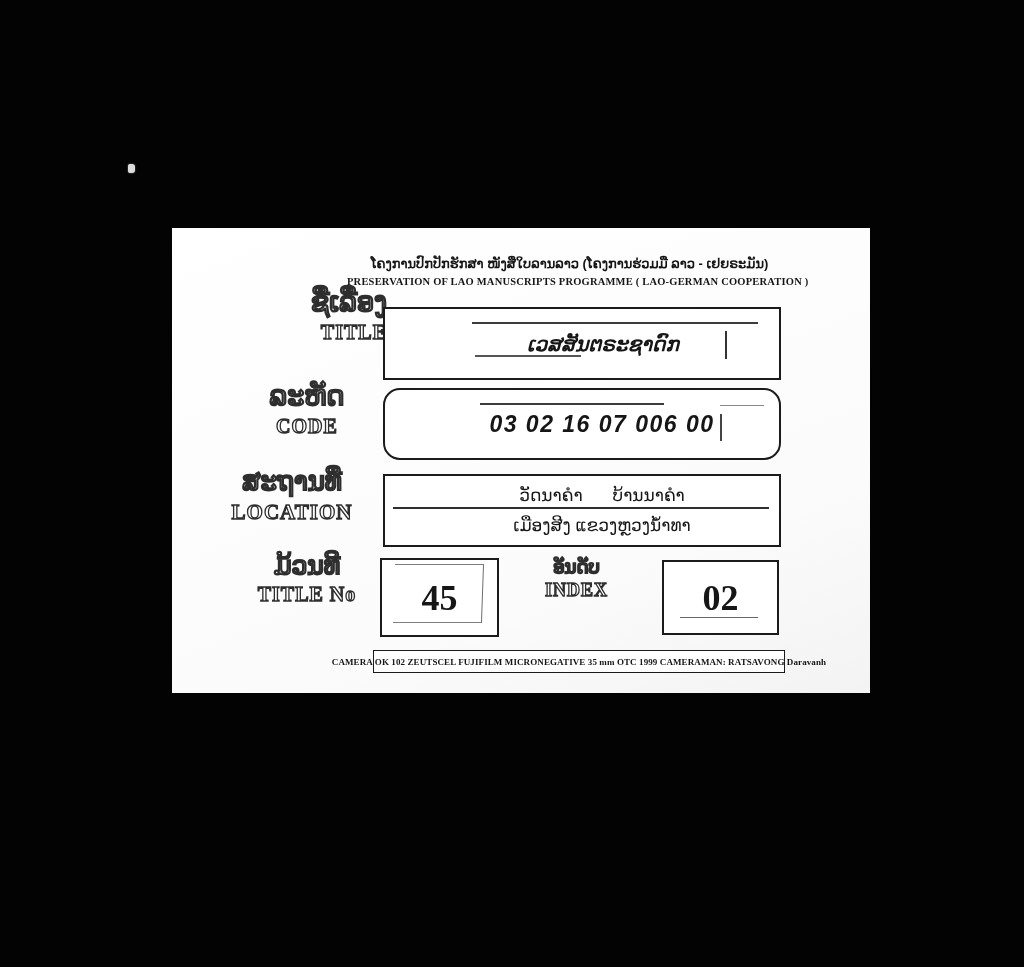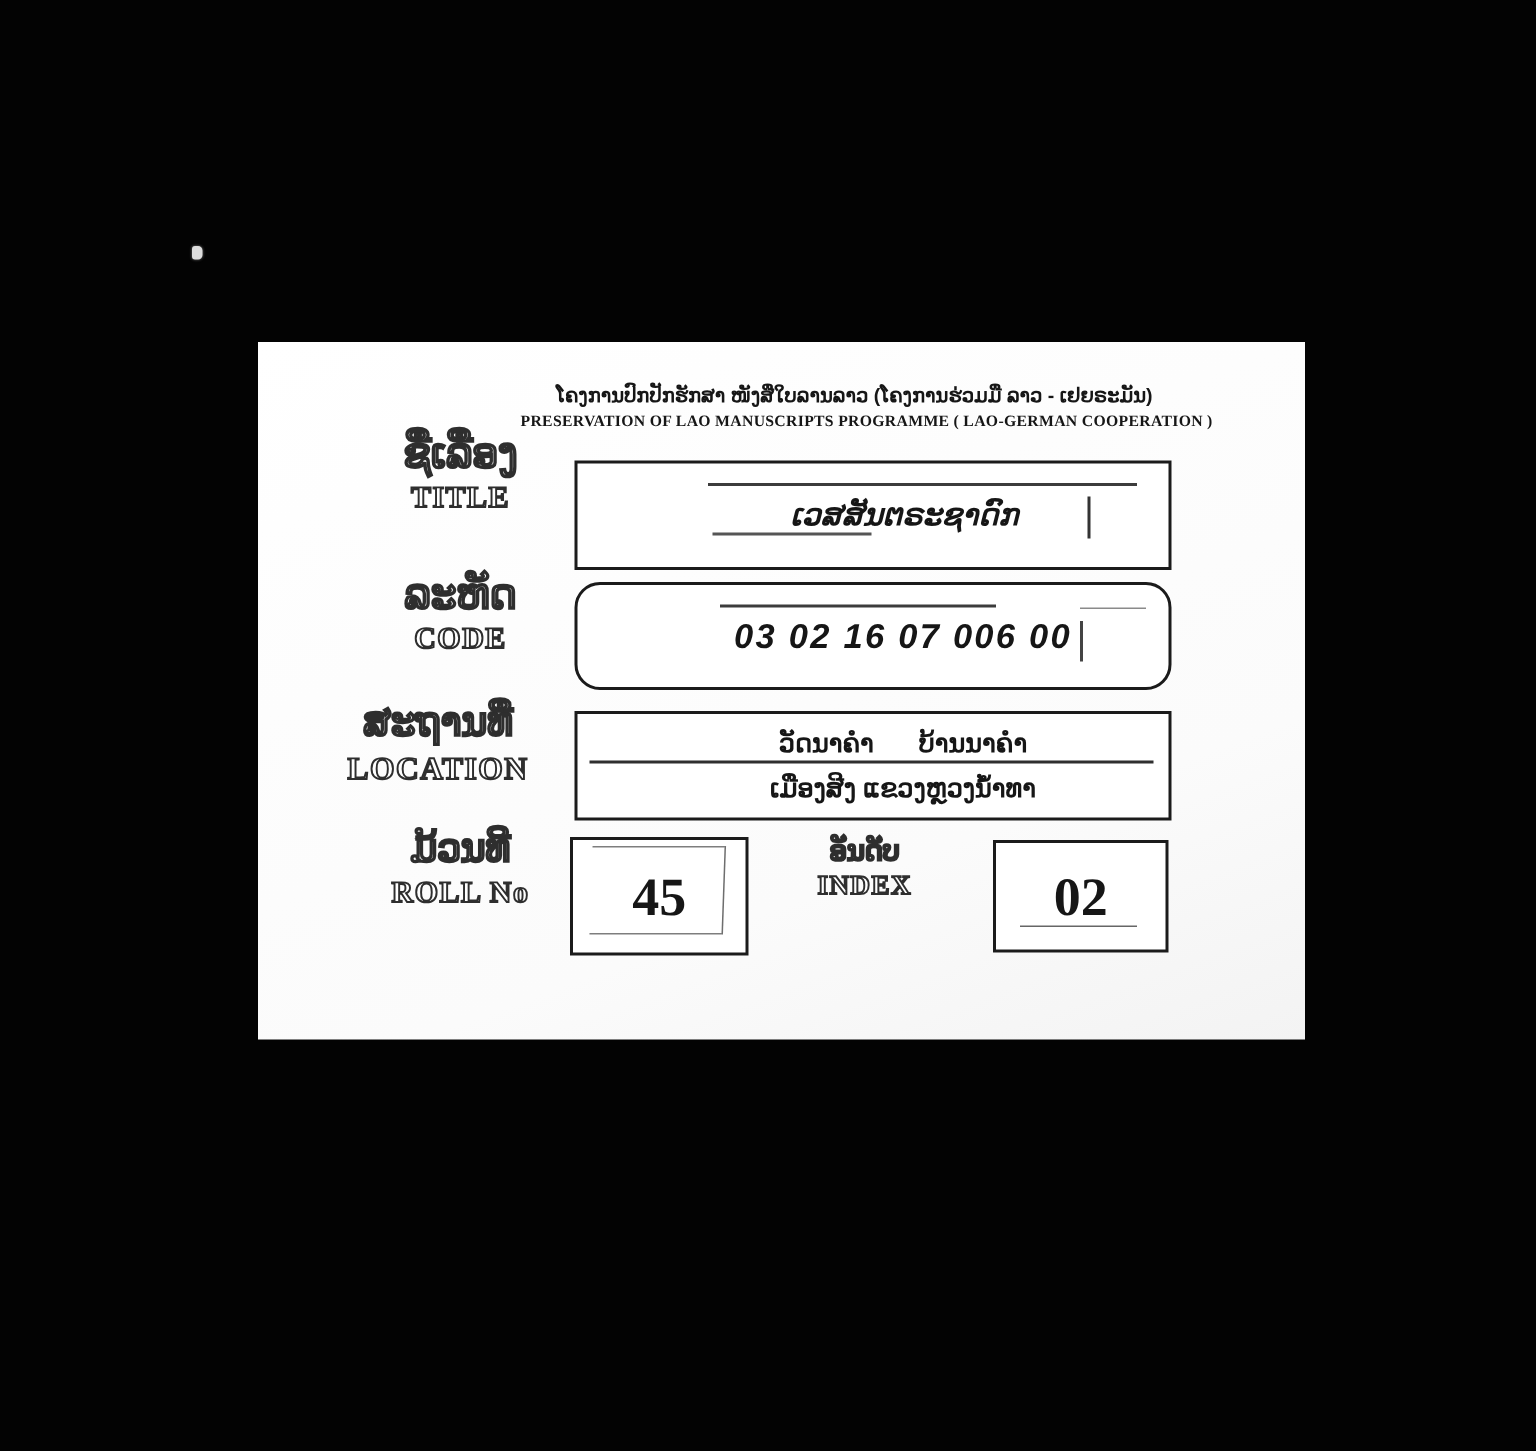--- a/index.html
+++ b/index.html
@@ -63,21 +63,21 @@
   .title-value{
     font-size:20px;font-weight:bold;font-style:italic;
     padding-left:42px;white-space:nowrap;
   }
   .code-value{
     font-size:23px;font-weight:bold;font-style:italic;letter-spacing:1.5px;
     padding-left:40px;white-space:nowrap;
     font-family:"Liberation Sans", sans-serif;
   }
   .loc-line{
-    font-size:17px;font-weight:bold;white-space:nowrap;padding-left:40px;
+    font-size:17px;font-weight:normal;white-space:nowrap;padding-left:40px;
     display:flex;gap:30px;justify-content:center;
   }
   .num-value{
     font-size:36px;font-weight:bold;
     font-family:"Liberation Serif", serif;
   }
   
   .footer-bar{
     position:absolute;left:201px;top:422px;width:410px;height:21px;
     border:1.5px solid #1b1b1b;background:#fff;
@@ -108,21 +108,21 @@
 
 <div class="speck"></div>
 
 <div class="card">
 
   <div class="hdr">
     <div class="hdr-lao">ໂຄງການປົກປັກຮັກສາ ໜັງສືໃບລານລາວ (ໂຄງການຮ່ວມມື ລາວ - ເຢຍຣະມັນ)</div>
     <div class="hdr-en">PRESERVATION OF LAO MANUSCRIPTS PROGRAMME ( LAO-GERMAN COOPERATION )</div>
   </div>
 
-  <div class="label-block" style="left:55px;top:58px;width:160px;">
+  <div class="label-block" style="left:55px;top:58px;width:160px;text-align:right;">
     <span class="lab-lao outline" style="font-size:27px;">ຊື່ເລື່ອງ</span>
     <span class="lab-en outline" style="font-size:20px;margin-top:3px;">TITLE</span>
   </div>
   <div class="box title-box">
     <span class="title-value">ເວສສັນຕຣະຊາດົກ</span>
   </div>
 
   <div class="label-block" style="left:55px;top:152px;width:160px;text-align:center;">
     <span class="lab-lao outline" style="font-size:27px;">ລະຫັດ</span>
     <span class="lab-en outline" style="font-size:20px;margin-top:3px;">CODE</span>
@@ -140,34 +140,37 @@
       <span>ວັດນາຄຳ</span>
       <span>ບ້ານນາຄຳ</span>
     </div>
     <div class="loc-line">
       <span>ເມືອງສີງ ແຂວງຫຼວງນ້ຳທາ</span>
     </div>
   </div>
 
   <div class="label-block" style="left:55px;top:323px;width:160px;">
     <span class="lab-lao outline" style="font-size:25px;">ມ້ວນທີ</span>
-    <span class="lab-en outline" style="font-size:20px;margin-top:3px;">ROLL No</span>
+    <span class="lab-en outline" style="font-size:20px;margin-top:3px;">TITLE No</span>
   </div>
   <div class="box roll-box">
     <span class="num-value">45</span>
   </div>
 
   <div class="label-block" style="left:352px;top:328px;width:105px;">
     <span class="lab-lao outline" style="font-size:18px;">ອັນດັບ</span>
     <span class="lab-en outline" style="font-size:18px;margin-top:2px;">INDEX</span>
   </div>
   <div class="box index-box">
     <span class="num-value">02</span>
   </div>
 
+  <div class="footer-bar">
+    <span class="footer-text">CAMERA OK 102 ZEUTSCEL FUJIFILM MICRONEGATIVE 35 mm  OTC  1999 CAMERAMAN: RATSAVONG Daravanh</span>
+  </div>
 
   <div class="scratch s-title-top"></div>
   <div class="scratch s-title-bot"></div>
   <div class="scratch s-title-tick"></div>
   <div class="scratch s-code-top"></div>
   <div class="scratch s-code-top2"></div>
   <div class="scratch s-code-tick"></div>
   <div class="scratch s-loc-div"></div>
   <div class="s-roll-rect"></div>
   <div class="scratch s-index-under"></div>

